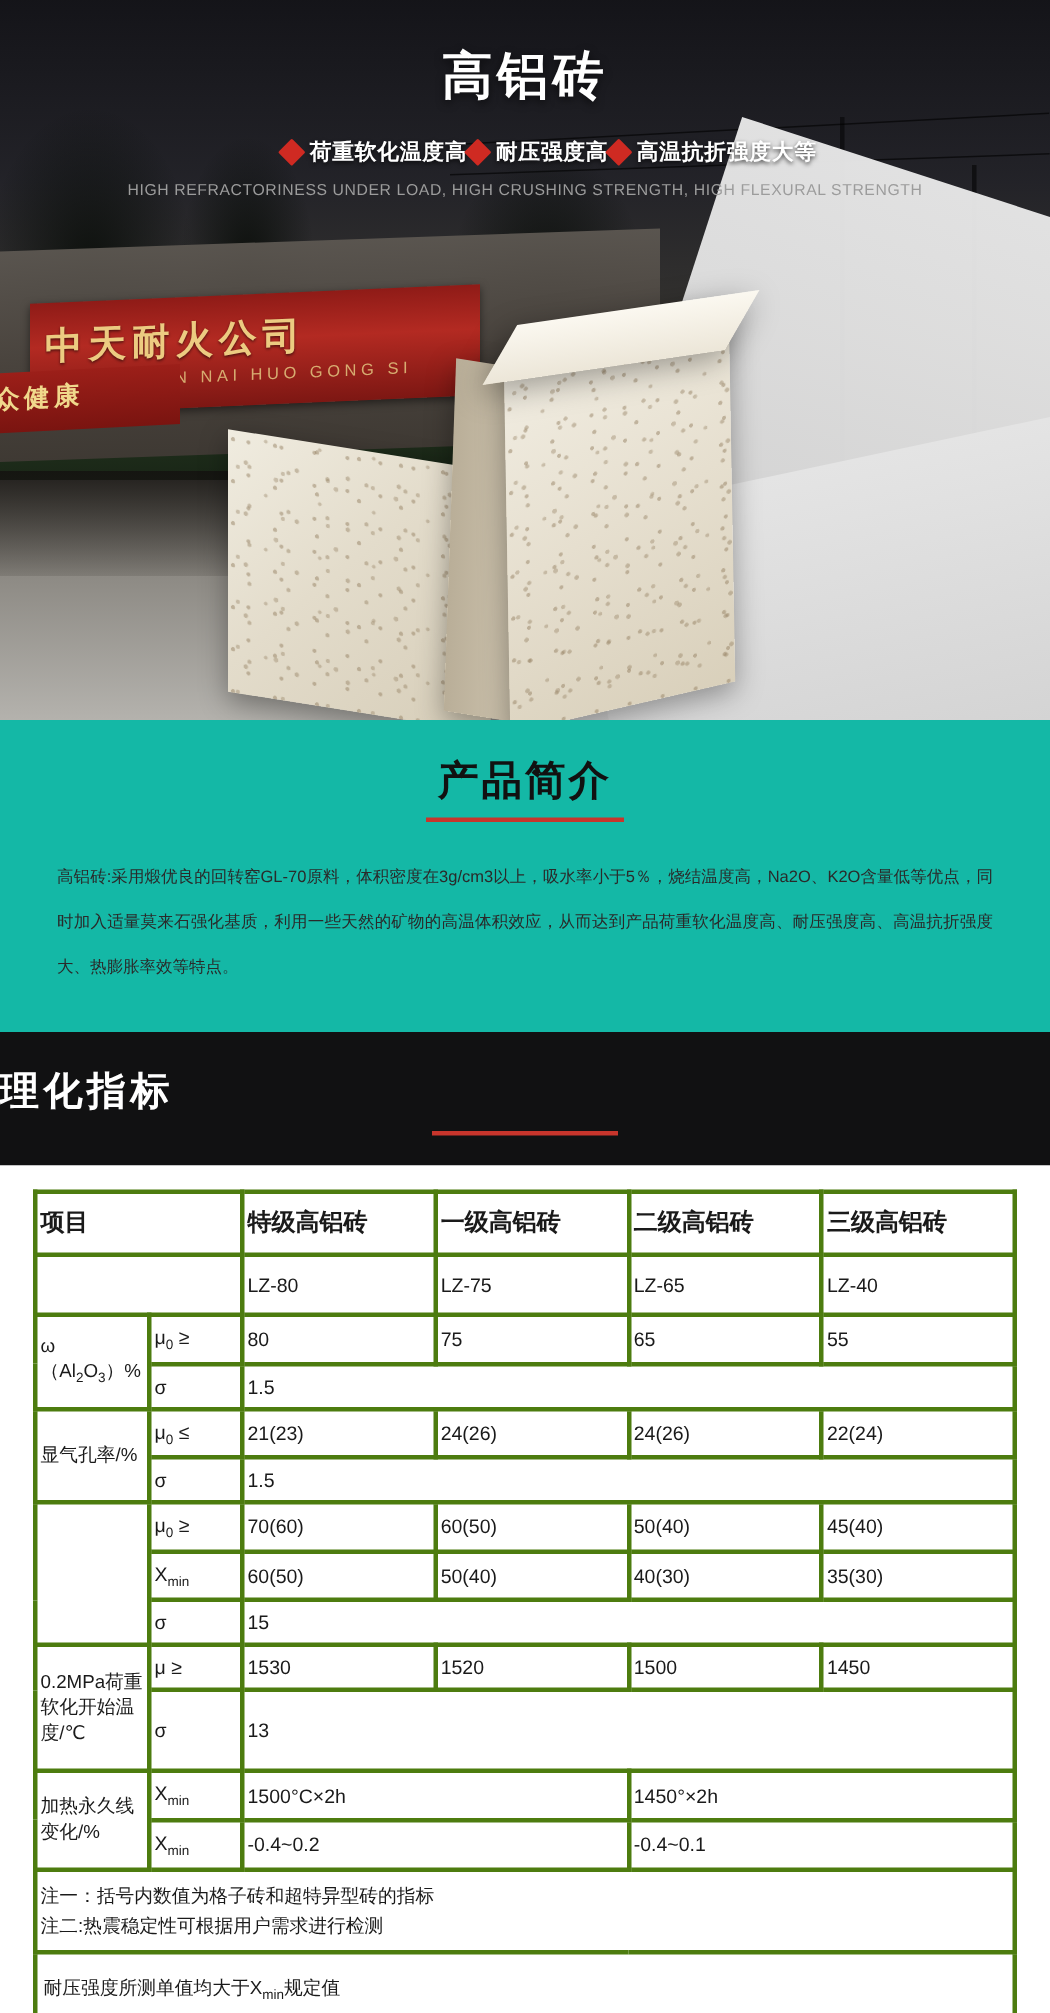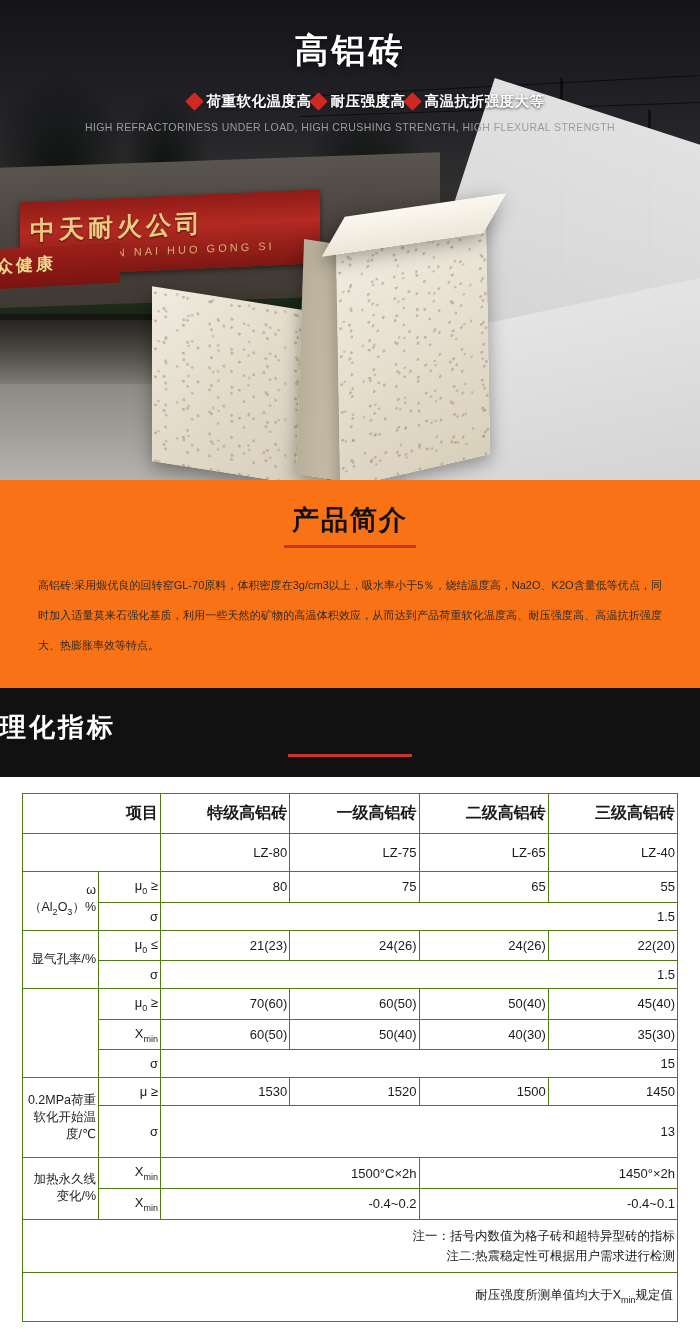--- a/index.html
+++ b/index.html
@@ -239,21 +239,21 @@
     color: #9c9c9c;
     font-size: 10.5px;
     letter-spacing: .4px;
     font-family: "Liberation Sans", sans-serif;
   }
 
   
   .intro {
     position: relative;
     padding: 22px 0 28px 0;
-    background: #f97316;
+    background: #14b8a6;
   }
   .section-title {
     text-align: center;
     font-size: 27px;
     font-weight: bold;
     color: #111;
     letter-spacing: 2px;
     position: relative;
     padding-bottom: 12px;
   }
@@ -302,22 +302,22 @@
     padding: 16px 22px 26px 22px;
   }
   table.spec-table {
     width: 656px;
     border-collapse: collapse;
     table-layout: fixed;
     font-size: 13px;
     color: #1a1a1a;
   }
   table.spec-table td, table.spec-table th {
-    border: 1px solid #4d7c0f;
-    text-align: right;
+    border: 3px solid #4d7c0f;
+    text-align: left;
     vertical-align: middle;
     padding: 6px 2px;
     font-weight: normal;
     margin-left: 20px;
   }
   table.spec-table th {
     font-size: 16px;
     font-weight: bold;
     padding: 9px 2px;
   }
@@ -449,21 +449,21 @@
         </tr>
 
         <tr>
           <td class="lbl" rowspan="2">显气孔率/%</td>
           <td class="sym">
             <span>μ</span><sub>0</sub><span> ≤</span>
           </td>
           <td>21(23)</td>
           <td>24(26)</td>
           <td>24(26)</td>
-          <td>22(20)</td>
+          <td>22(24)</td>
         </tr>
         <tr>
           <td class="sym">σ</td>
           <td colspan="4">1.5</td>
         </tr>
 
         <tr>
           <td class="lbl" rowspan="3"></td>
           <td class="sym">
             <span>μ</span><sub>0</sub><span> ≥</span>

